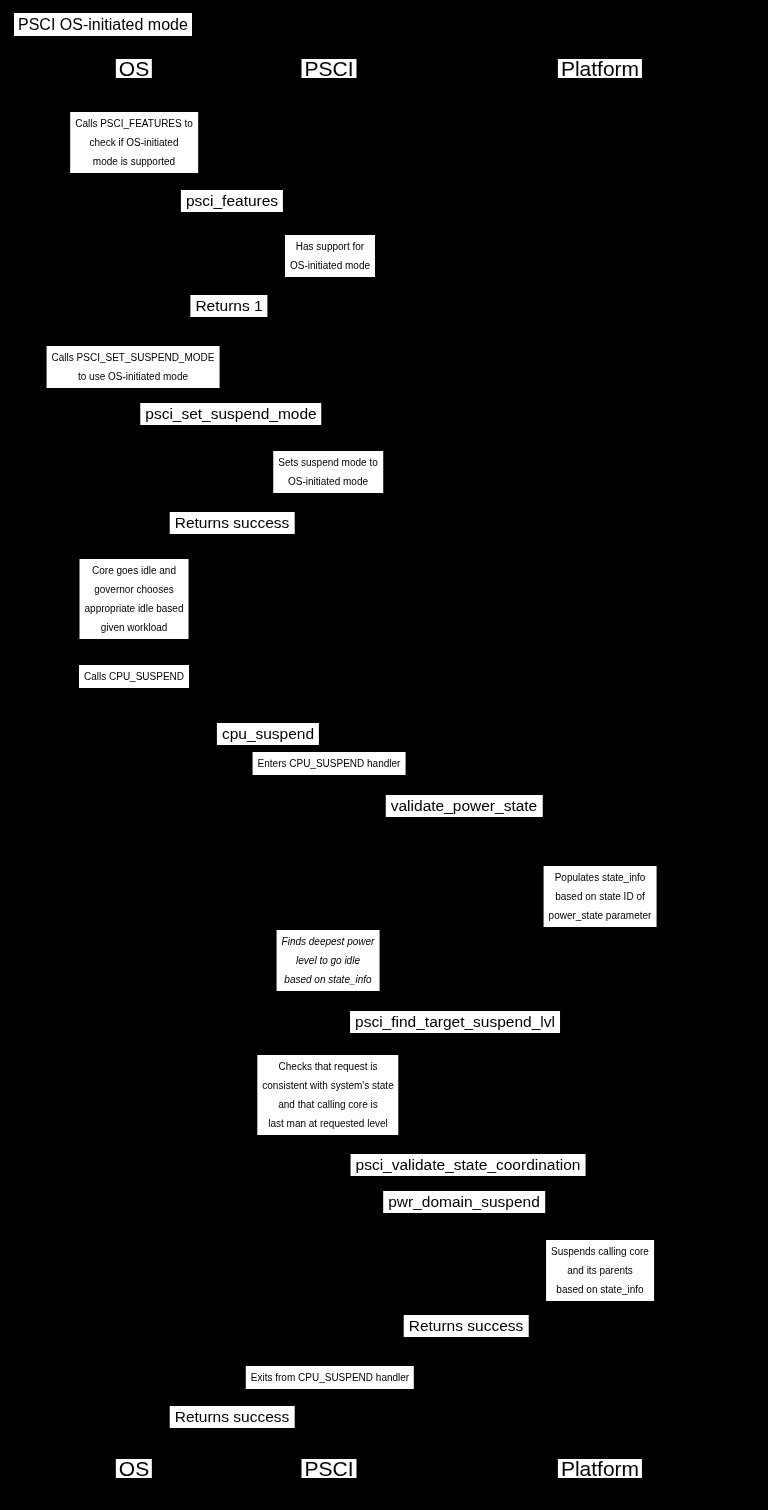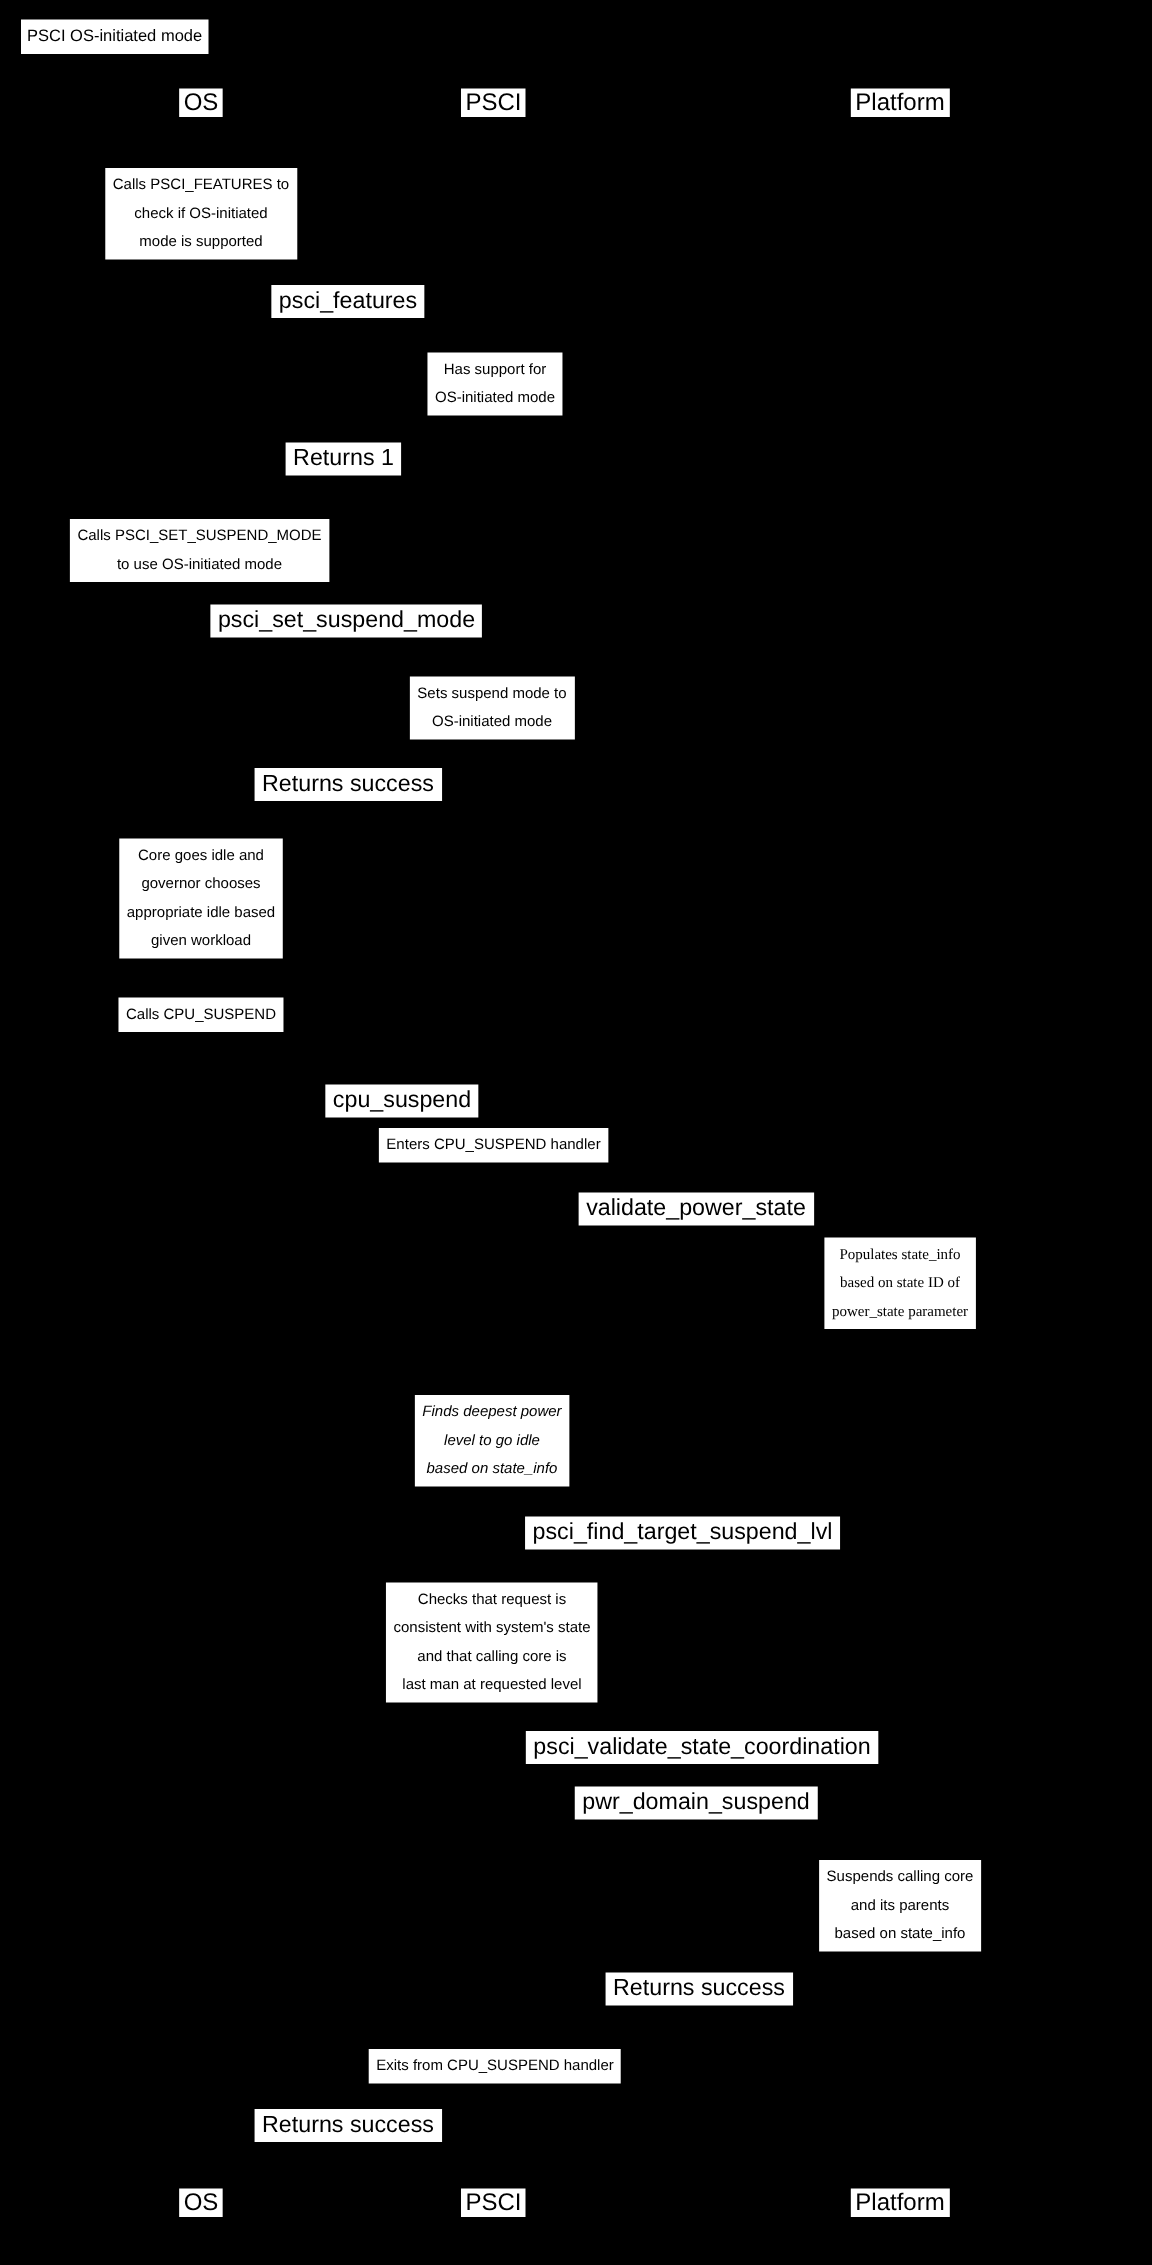--- a/index.html
+++ b/index.html
@@ -14,27 +14,27 @@
     background: #000000;
     font-family: "Liberation Sans", sans-serif;
     overflow: hidden;
   }
   .lbl {
     position: absolute;
     background: #ffffff;
     color: #000000;
   }
   .title {
-    font-size: 11px;
+    font-size: 16px;
     line-height: 19px;
     padding: 2px 4px;
     white-space: nowrap;
   }
   .actor {
-    font-size: 16px;
+    font-size: 21px;
     line-height: 17px;
     padding: 1px 3px;
     transform: translateX(-50%);
     white-space: nowrap;
   }
   .msg {
     font-size: 15.5px;
     line-height: 18px;
     padding: 2px 5px;
     transform: translateX(-50%);
@@ -87,21 +87,21 @@
 given workload</div>
 
   <div class="lbl note" style="left:134px; top:665px;">Calls CPU_SUSPEND</div>
 
   <div class="lbl msg" style="left:232px; top:723px;margin-left:36px;">cpu_suspend</div>
 
   <div class="lbl note" style="left:329px; top:752px;">Enters CPU_SUSPEND handler</div>
 
   <div class="lbl msg" style="left:464px; top:795px;">validate_power_state</div>
 
-  <div class="lbl note" style="left:600px; top:825px;font-family:Liberation Serif, serif;">Populates state_info
+  <div class="lbl note" style="left:600px; top:866px;">Populates state_info
 based on state ID of
 power_state parameter</div>
 
   <div class="lbl note" style="left:328px; top:930px;font-style:italic;">Finds deepest power
 level to go idle
 based on state_info</div>
 
   <div class="lbl msg" style="left:455px; top:1011px;">psci_find_target_suspend_lvl</div>
 
   <div class="lbl msg" style="left:468px; top:1154px;">psci_validate_state_coordination</div>

